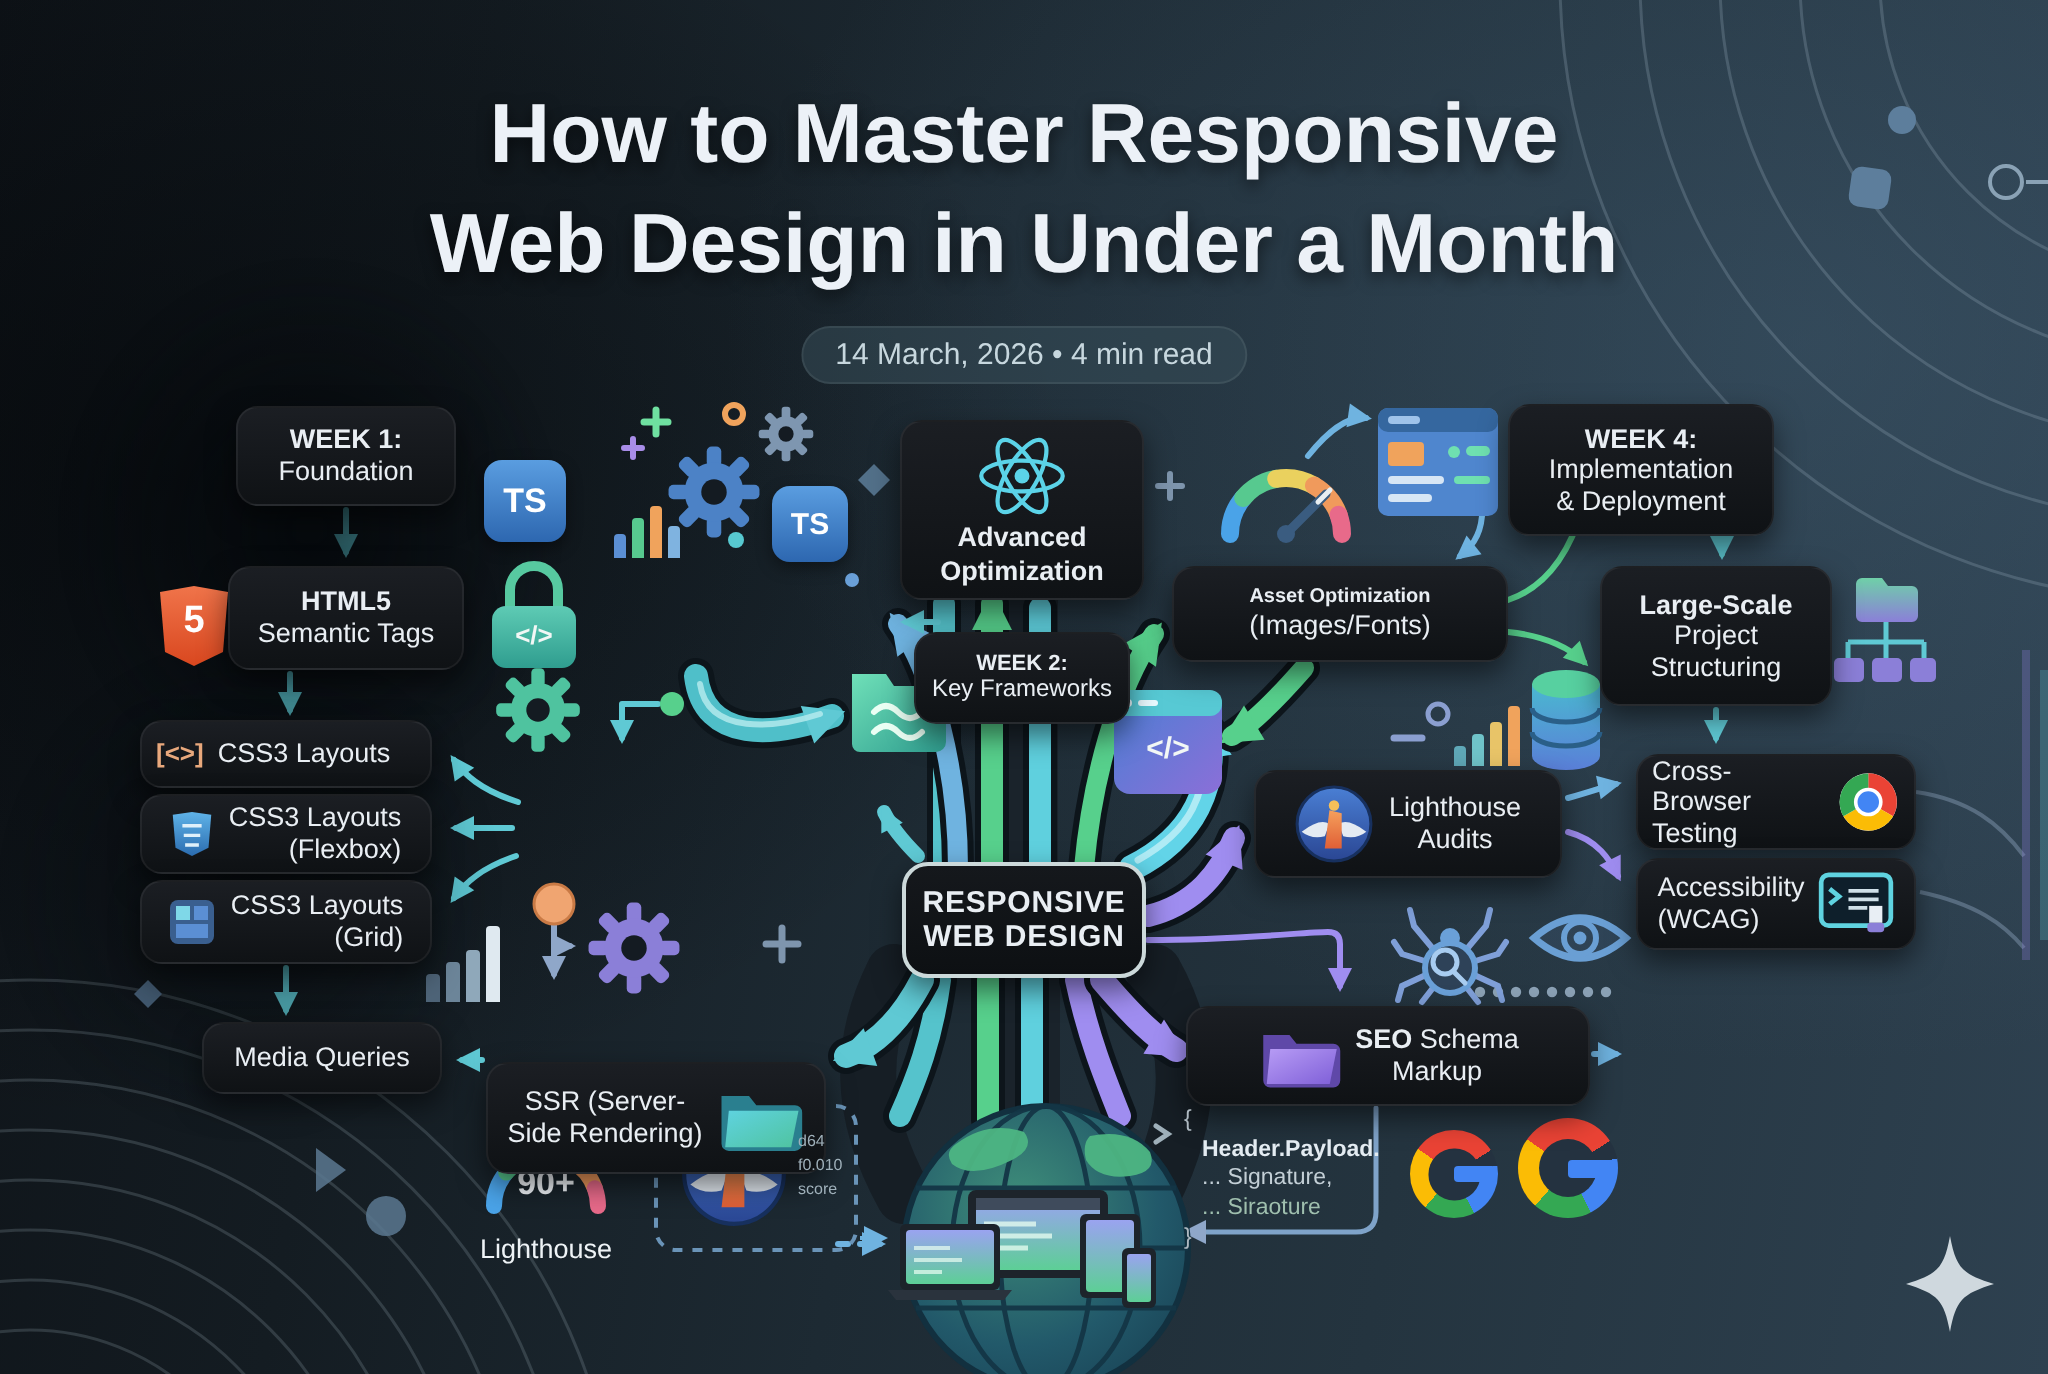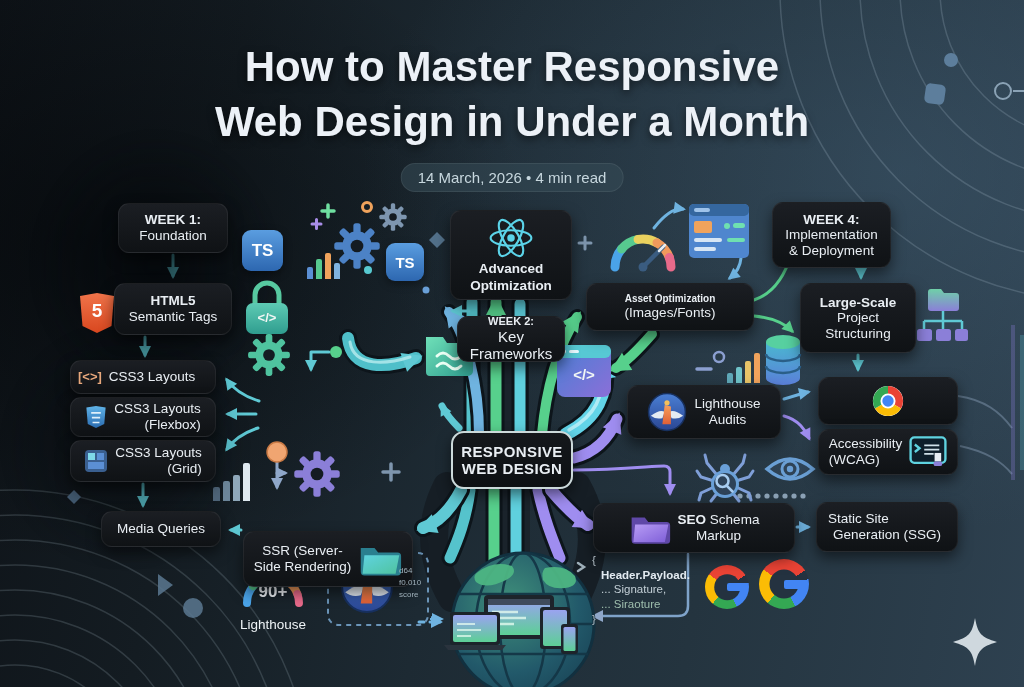--- a/index.html
+++ b/index.html
@@ -404,21 +404,21 @@
           </g>
           <circle cx="30" cy="27" r="4.6" fill="#5bd3e8"></circle>
         </svg>
     </span>
     <span class="ln b">Advanced</span>
     <span class="ln b">Optimization</span>
   </div>
 
   <div class="nb" style="left:457px;top:316px;width:108px;height:46px">
     <span class="ln b" style="font-size:11px">WEEK 2:</span>
-    <span class="ln" style="font-size:15px">Key Frameworks</span>
+    <span class="ln" style="font-size:12px">Key Frameworks</span>
   </div>
 
   <div class="nb" id="rwd" style="left:451px;top:431px;width:122px;height:58px">
     <span class="ln">RESPONSIVE</span>
     <span class="ln">WEB DESIGN</span>
   </div>
 
   <div class="nb" style="left:586px;top:283px;width:168px;height:48px">
     <span class="ln b" style="font-size:10px">Asset Optimization</span>
     <span class="ln">(Images/Fonts)</span>
@@ -442,33 +442,37 @@
           <path d="M3,8 h15 l4,5 h21 a4,4 0 0 1 4,4 v17 a4,4 0 0 1 -4,4 H7 a4,4 0 0 1 -4,-4 Z" fill="#5f48a8"></path>
           <path d="M7,16 h38 l-4,20 H5 Z" fill="url(#foldPurple)"></path>
         </svg>
     </span>
     <div class="col">
       <span class="ln"><span class="b">SEO</span><span> Schema</span></span>
       <span class="ln">Markup</span>
     </div>
   </div>
 
-  <div class="nb" style="left:772px;top:202px;width:119px;height:66px">
+  <div class="nb" style="left:754px;top:202px;width:133px;height:66px">
     <span class="ln b">WEEK 4:</span>
     <span class="ln">Implementation</span>
     <span class="ln">&amp; Deployment</span>
   </div>
 
   <div class="nb" style="left:800px;top:283px;width:116px;height:70px">
     <span class="ln b">Large-Scale</span>
     <span class="ln">Project</span>
     <span class="ln">Structuring</span>
   </div>
 
   <div class="nb row" style="left:818px;top:377px;width:140px;height:48px">
+    <div class="col" style="text-align:left">
+      <span class="ln">Cross-Browser</span>
+      <span class="ln">Testing</span>
+    </div>
     <span class="ic" style="position:static;width:34px;height:34px">
       <svg viewBox="0 0 36 36">
         <circle cx="18" cy="18" r="16" fill="#fff"></circle>
         <path d="M18,18 L18,2 A16,16 0 0 1 31.8,26 Z" fill="#ea4335"></path>
         <path d="M18,18 L18,2 A16,16 0 0 1 31.8,26 Z" fill="#fbbc05" transform="rotate(120 18 18)"></path>
         <path d="M18,18 L18,2 A16,16 0 0 1 31.8,26 Z" fill="#34a853" transform="rotate(240 18 18)"></path>
         <circle cx="18" cy="18" r="8" fill="#fff"></circle>
           <circle cx="18" cy="18" r="6" fill="#4285f4"></circle>
       </svg>
     </span>
@@ -483,24 +487,20 @@
       <svg viewBox="0 0 40 34">
           <rect x="1.5" y="1.5" width="37" height="27" rx="4" fill="#0e1f2b" stroke="#5fd3e0" stroke-width="2.5"></rect>
           <path d="M6,9 l5,4 -5,4" stroke="#5fd3e0" stroke-width="2.5" fill="none"></path>
           <path d="M16,10 h16 M16,14.5 h16 M16,19 h10" stroke="#cfe0e8" stroke-width="2"></path>
           <path d="M27,18 h7 v9 h-7 Z" fill="#e8eef4"></path>
           <rect x="26" y="27" width="9" height="5" rx="2" fill="#8b7fd8"></rect>
         </svg>
     </span>
   </div>
 
-  <div class="nb" style="left:816px;top:502px;width:142px;height:50px">
-    <span class="ln" style="align-self:flex-start;padding-left:4px">Static Site</span>
-    <span class="ln">Generation (SSG)</span>
-  </div>
 
   <div class="ic" style="left:78px;top:291px;width:38px;height:44px">
     <svg viewBox="-19 -22 38 44">
         <path d="M0,-20 L17,-17 L14.5,13 L0,20 L-14.5,13 L-17,-17 Z" fill="url(#shieldO)"></path>
       </svg>
     <span class="shield-num">5</span>
   </div>
 
   <div class="badge-ts" style="left:242px;top:230px;width:41px;height:41px;font-size:17px">
     <span>TS</span>

